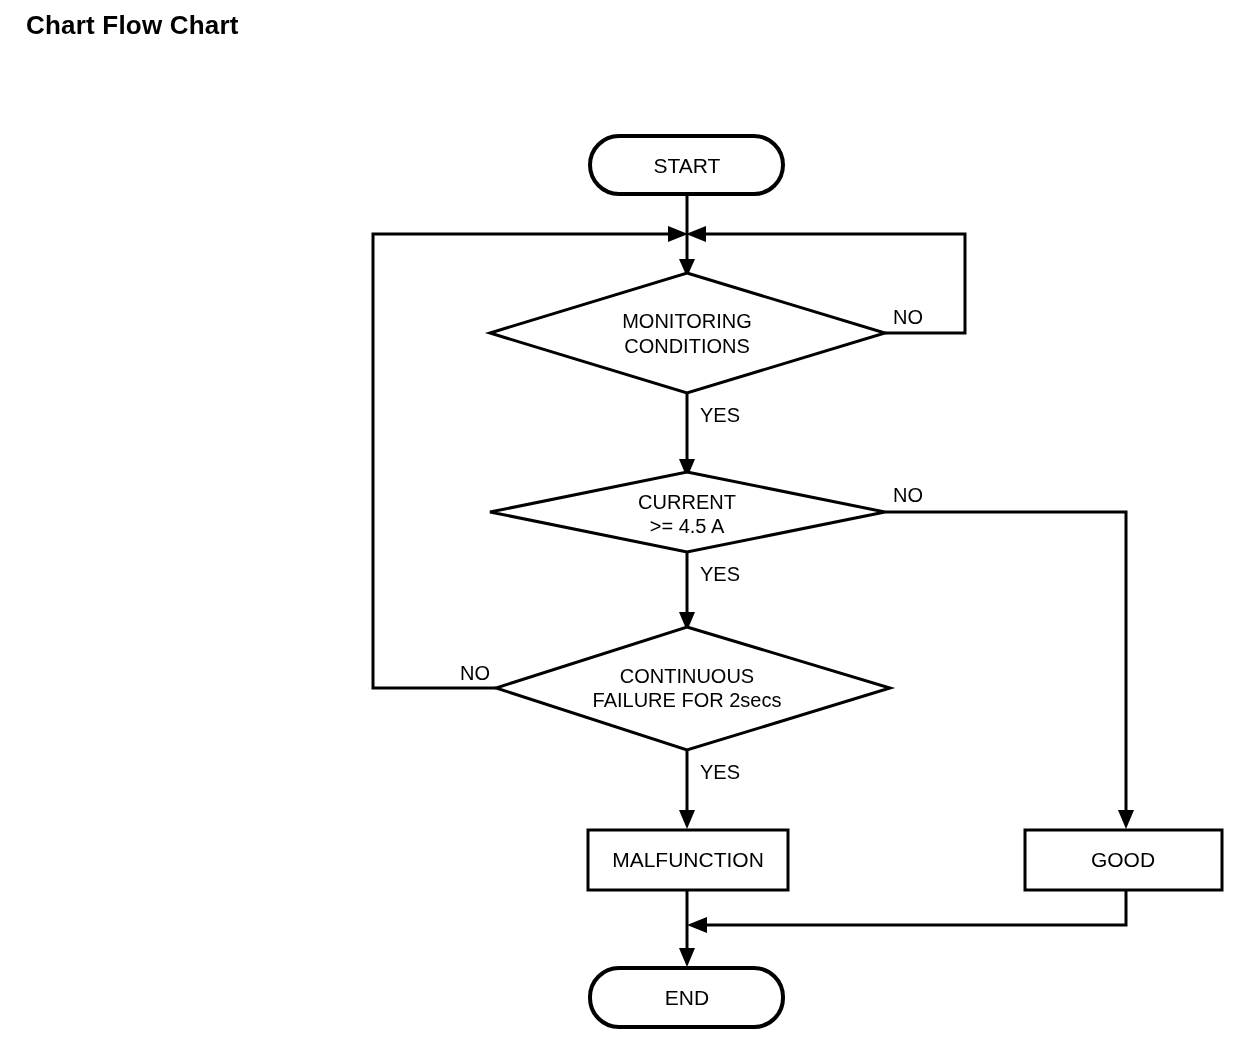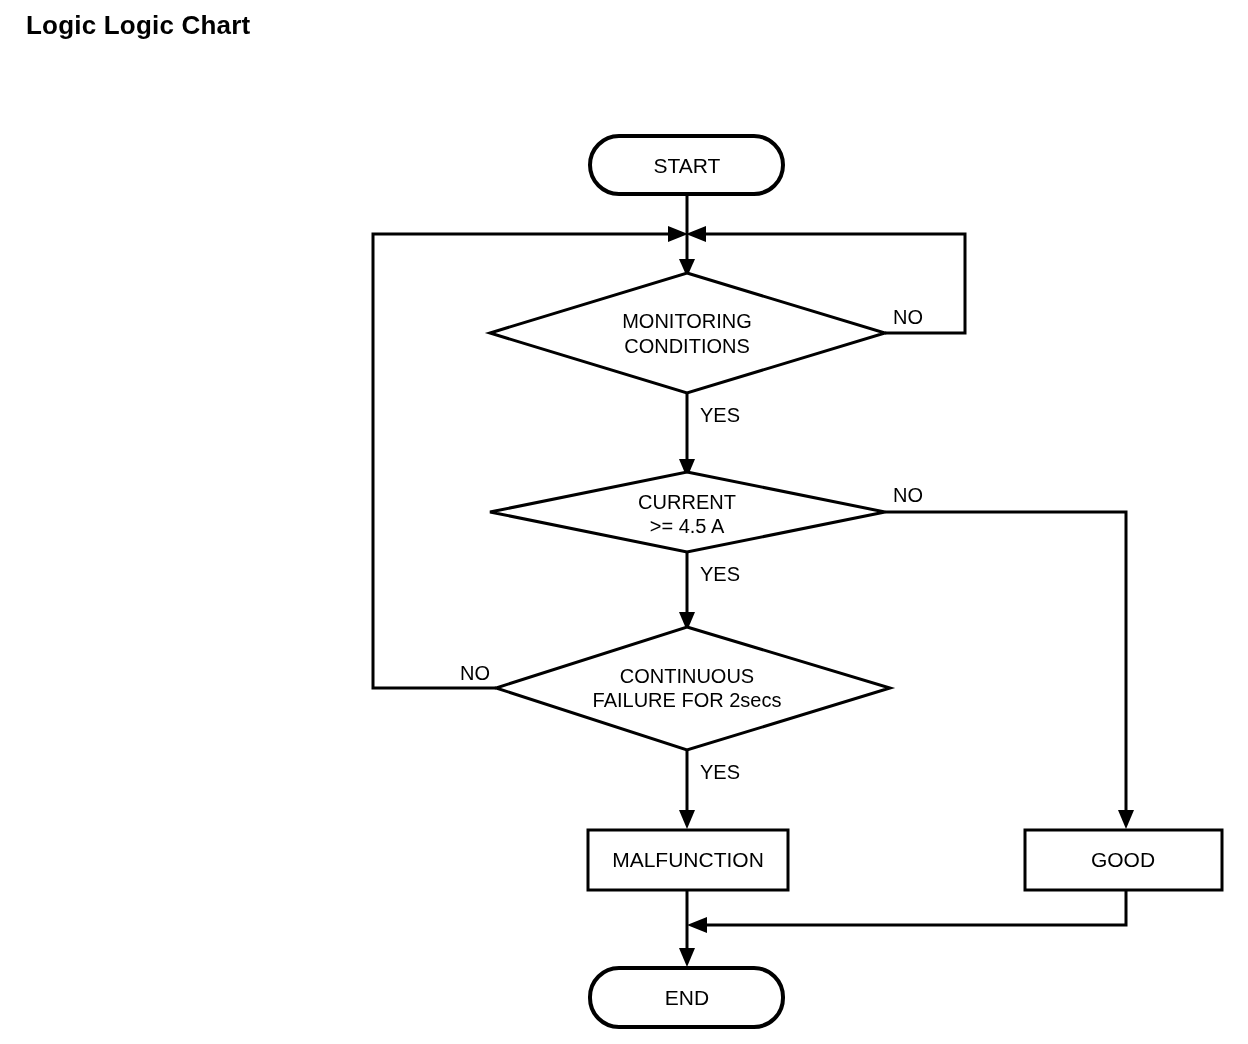--- a/index.html
+++ b/index.html
@@ -83,21 +83,21 @@
     fill: #000000;
     text-anchor: end;
     dominant-baseline: middle;
   }
 </style>
 </head>
 <body>
 
 <div id="page">
 
-  <div id="chart-title">Logic Logic Chart</div>
+  <div id="chart-title">Chart Flow Chart</div>
 
   <svg id="flow-svg" viewBox="0 0 1248 1044" xmlns="http://www.w3.org/2000/svg">
 
     <g>
       <path class="connector" d="M 687 194 L 687 273"></path>
       <polygon class="arrow-head" points="687,277 679,259 695,259"></polygon>
     </g>
 
     <g>
       <path class="connector" d="M 496 688 L 373 688 L 373 234 L 678 234"></path>

